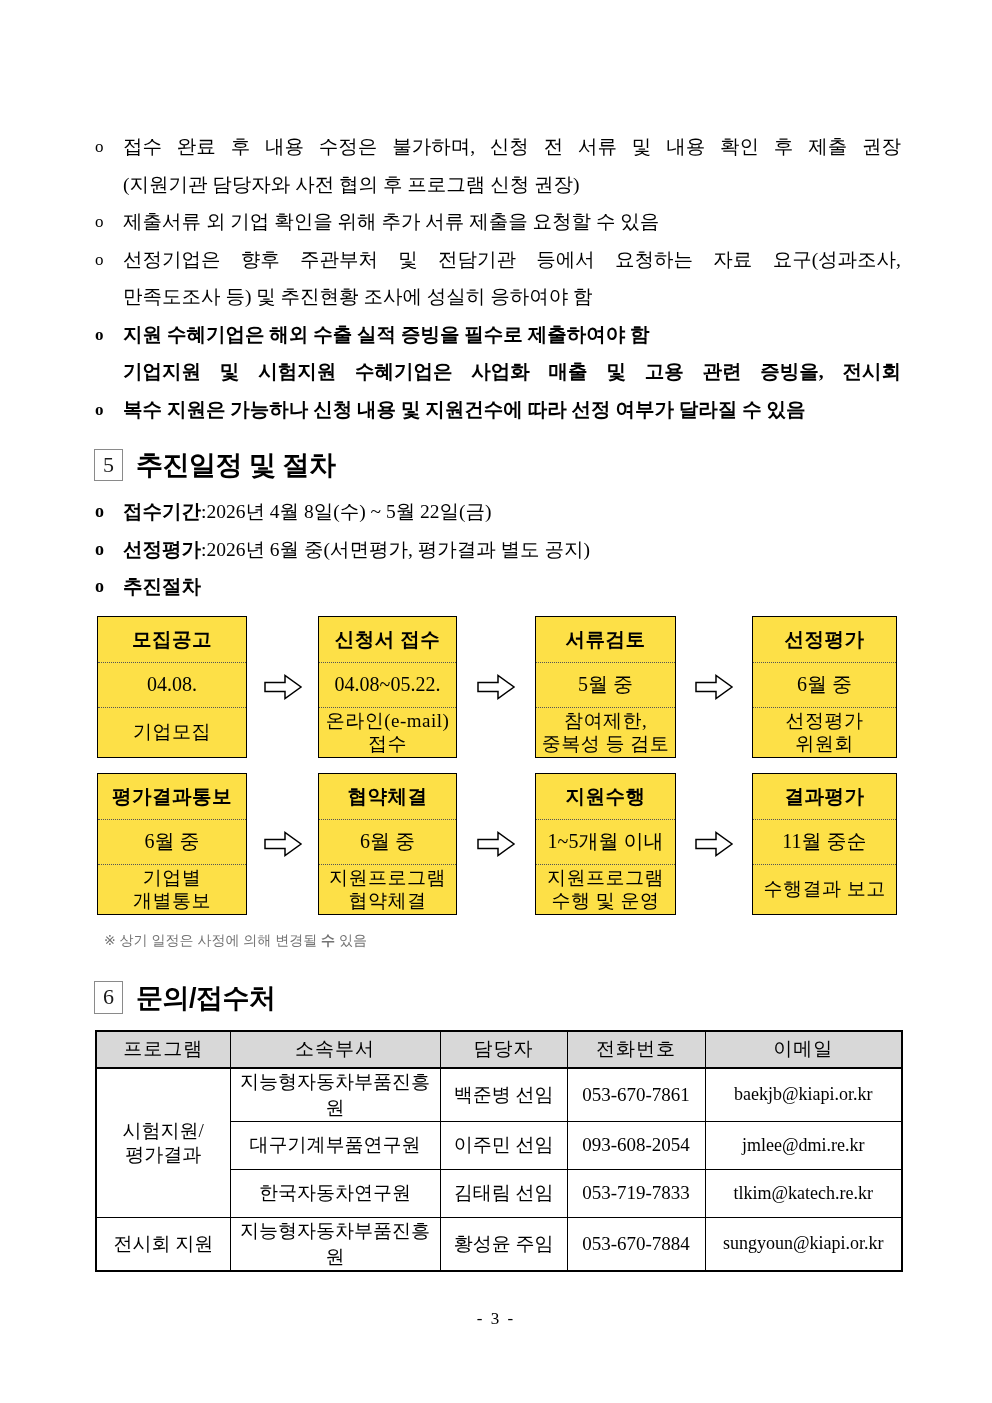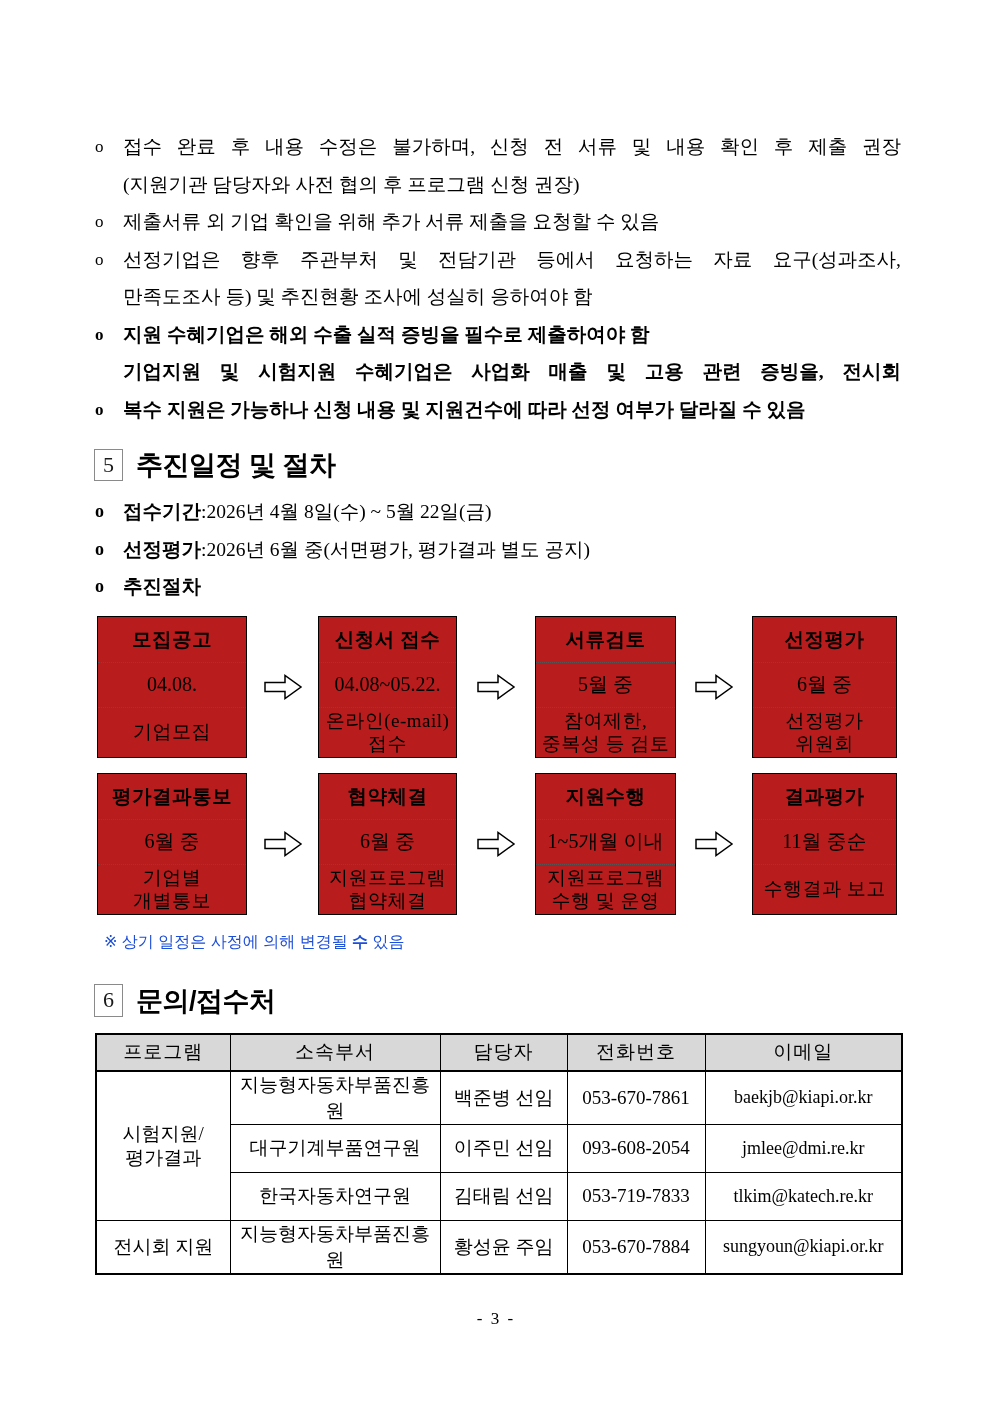--- a/index.html
+++ b/index.html
@@ -47,21 +47,21 @@
     display: grid;
     grid-template-columns: 150px 71px 139px 78px 141px 76px 145px;
     margin: 10px 0 0 2px;
   }
   .flow.row2 { margin-top: 15px; }
   .flow-box {
     border: 1.5px solid #000;
     height: 140px;
     display: flex; flex-direction: column;
     text-align: center;
-    background: #b91c1c;
+    background: #fde047;
   }
   .fb-title {
     flex: 0 0 45px; display: flex; align-items: center; justify-content: center;
     font-weight: bold; font-size: 19.5px; letter-spacing: 0.5px;
     border-bottom: 1.5px dotted #555;
   }
   .fb-mid {
     flex: 0 0 44px; display: flex; align-items: center; justify-content: center;
     font-size: 20px;
     border-bottom: 1.5px dotted #555;
@@ -69,21 +69,21 @@
   .fb-bottom {
     flex: 1; display: flex; flex-direction: column;
     align-items: center; justify-content: center;
     font-size: 19px; line-height: 23.5px; letter-spacing: 0.5px;
   }
   .flow-arrow { display: flex; align-items: center; justify-content: center; }
 
   .flow-note {
     margin: 17px 0 0 9px;
     font-family: "Liberation Sans", "DejaVu Sans", sans-serif;
-    font-size: 16px; color: #1d4ed8;
+    font-size: 14px; color: #737373;
   }
   .flow-note .nb { font-weight: bold; }
 
   
   .contact-table {
     border-collapse: collapse;
     width: 806px;
     margin-top: 14px;
     table-layout: fixed;
     font-size: 19px;

